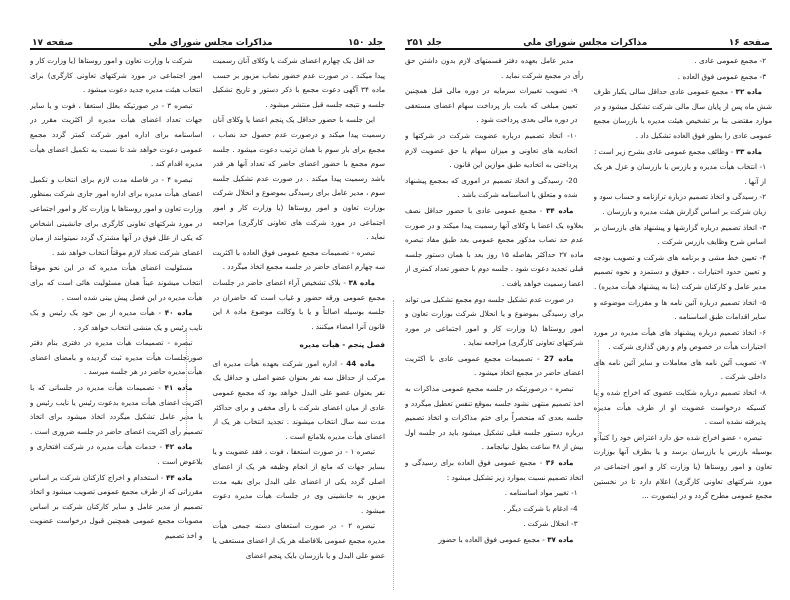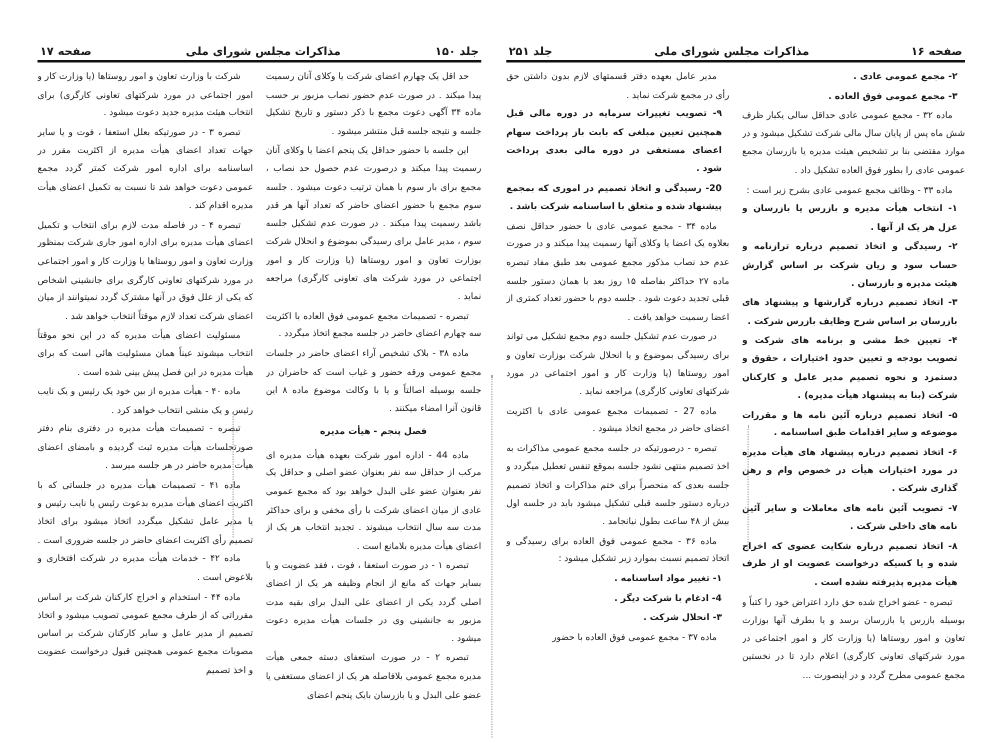--- a/index.html
+++ b/index.html
@@ -9,23 +9,23 @@
   .page { position:relative; width:395px; height:600px; box-sizing:border-box; }
   .page.left { padding:36px 10px 0 30px; }
   .page.right { padding:36px 18px 0 10px; }
   .header { direction:rtl; display:flex; justify-content:space-between; align-items:flex-end;
             font-size:9px; font-weight:bold; height:11px; padding:0 2px; }
   .rule { height:0; border-top:2px solid #111; margin:1px 0 4px 0; }
   .cols { display:flex; flex-direction:row-reverse; gap:10px; height:520px; }
   .col { direction:rtl; flex:1; font-size:7.2px; line-height:14.6px; text-align:justify;
          overflow:hidden; font-family:"DejaVu Sans", sans-serif; }
   .col p { margin:0 0 1px 0; text-indent:10px; }
-  .col p.item { text-indent:0; padding-right:6px;font-weight:bold; }
-  .col b { font-weight:normal; }
-  .col .section { text-align:center; font-weight:bold; margin:4px 0; text-indent:0; }
+  .col p.item { text-indent:0; padding-right:6px; }
+  .col b { font-weight:bold; }
+  .col .section { text-align:right; font-weight:bold; margin:4px 0; text-indent:0; }
   .gutter-dots { position:absolute; width:1px; border-left:1px dotted #aaa; }
 </style>
 </head>
 <body>
 
 <div class="spread">
 
   <div class="page left">
     <div class="header">
       <span>جلد ۱۵۰</span>
@@ -83,20 +83,21 @@
           <p class="item"><span>۴- تعیین خط مشی و برنامه های شرکت و تصویب بودجه و تعیین حدود اختیارات ، حقوق و دستمزد و نحوه تصمیم مدیر عامل و کارکنان شرکت (بنا به پیشنهاد هیأت مدیره) .</span></p>
           <p class="item"><span>۵- اتخاذ تصمیم درباره آئین نامه ها و مقررات موضوعه و سایر اقدامات طبق اساسنامه .</span></p>
           <p class="item"><span>۶- اتخاذ تصمیم درباره پیشنهاد های هیأت مدیره در مورد اختیارات هیأت در خصوص وام و رهن گذاری شرکت .</span></p>
           <p class="item"><span>۷- تصویب آئین نامه های معاملات و سایر آئین نامه های داخلی شرکت .</span></p>
           <p class="item"><span>۸- اتخاذ تصمیم درباره شکایت عضوی که اخراج شده و یا کسیکه درخواست عضویت او از طرف هیأت مدیره پذیرفته نشده است .</span></p>
           <p><span>تبصره - عضو اخراج شده حق دارد اعتراض خود را کتباً و بوسیله بازرس یا بازرسان برسد و یا بطرف آنها بوزارت تعاون و امور روستاها (یا وزارت کار و امور اجتماعی در مورد شرکتهای تعاونی کارگری) اعلام دارد تا در نخستین مجمع عمومی مطرح گردد و در اینصورت ...</span></p>
         </div>
       <div class="col">
           <p><span>مدیر عامل بعهده دفتر قسمتهای لازم بدون داشتن حق رأی در مجمع شرکت نماید .</span></p>
           <p class="item"><span>۹- تصویب تغییرات سرمایه در دوره مالی قبل همچنین تعیین مبلغی که بابت باز پرداخت سهام اعضای مستعفی در دوره مالی بعدی پرداخت شود .</span></p>
+          <p class="item"><span>۱۰- اتخاذ تصمیم درباره عضویت شرکت در شرکتها و اتحادیه های تعاونی و میزان سهام یا حق عضویت لازم پرداختی به اتحادیه طبق موازین این قانون .</span></p>
           <p class="item"><span>20- رسیدگی و اتخاذ تصمیم در اموری که بمجمع پیشنهاد شده و متعلق با اساسنامه شرکت باشد .</span></p>
           <p><b>ماده ۳۴</b> <span>- مجمع عمومی عادی با حضور حداقل نصف بعلاوه یک اعضا یا وکلای آنها رسمیت پیدا میکند و در صورت عدم حد نصاب مذکور مجمع عمومی بعد طبق مفاد تبصره ماده ۲۷ حداکثر بفاصله ۱۵ روز بعد با همان دستور جلسه قبلی تجدید دعوت شود . جلسه دوم با حضور تعداد کمتری از اعضا رسمیت خواهد یافت .</span></p>
           <p><span>در صورت عدم تشکیل جلسه دوم مجمع تشکیل می تواند برای رسیدگی بموضوع و یا انحلال شرکت بوزارت تعاون و امور روستاها (یا وزارت کار و امور اجتماعی در مورد شرکتهای تعاونی کارگری) مراجعه نماید .</span></p>
           <p><b>ماده 27</b> <span>- تصمیمات مجمع عمومی عادی با اکثریت اعضای حاضر در مجمع اتخاذ میشود .</span></p>
           <p><span>تبصره - درصورتیکه در جلسه مجمع عمومی مذاکرات به اخذ تصمیم منتهی نشود جلسه بموقع تنفس تعطیل میگردد و جلسه بعدی که منحصراً برای ختم مذاکرات و اتخاذ تصمیم درباره دستور جلسه قبلی تشکیل میشود باید در جلسه اول بیش از ۴۸ ساعت بطول نیانجامد .</span></p>
           <p><b>ماده ۳۶</b> <span>- مجمع عمومی فوق العاده برای رسیدگی و اتخاذ تصمیم نسبت بموارد زیر تشکیل میشود :</span></p>
           <p class="item"><span>۱- تغییر مواد اساسنامه .</span></p>
           <p class="item"><span>4- ادغام با شرکت دیگر .</span></p>
           <p class="item"><span>۳- انحلال شرکت .</span></p>
           <p><b>ماده ۳۷</b> <span>- مجمع عمومی فوق العاده با حضور</span></p>

